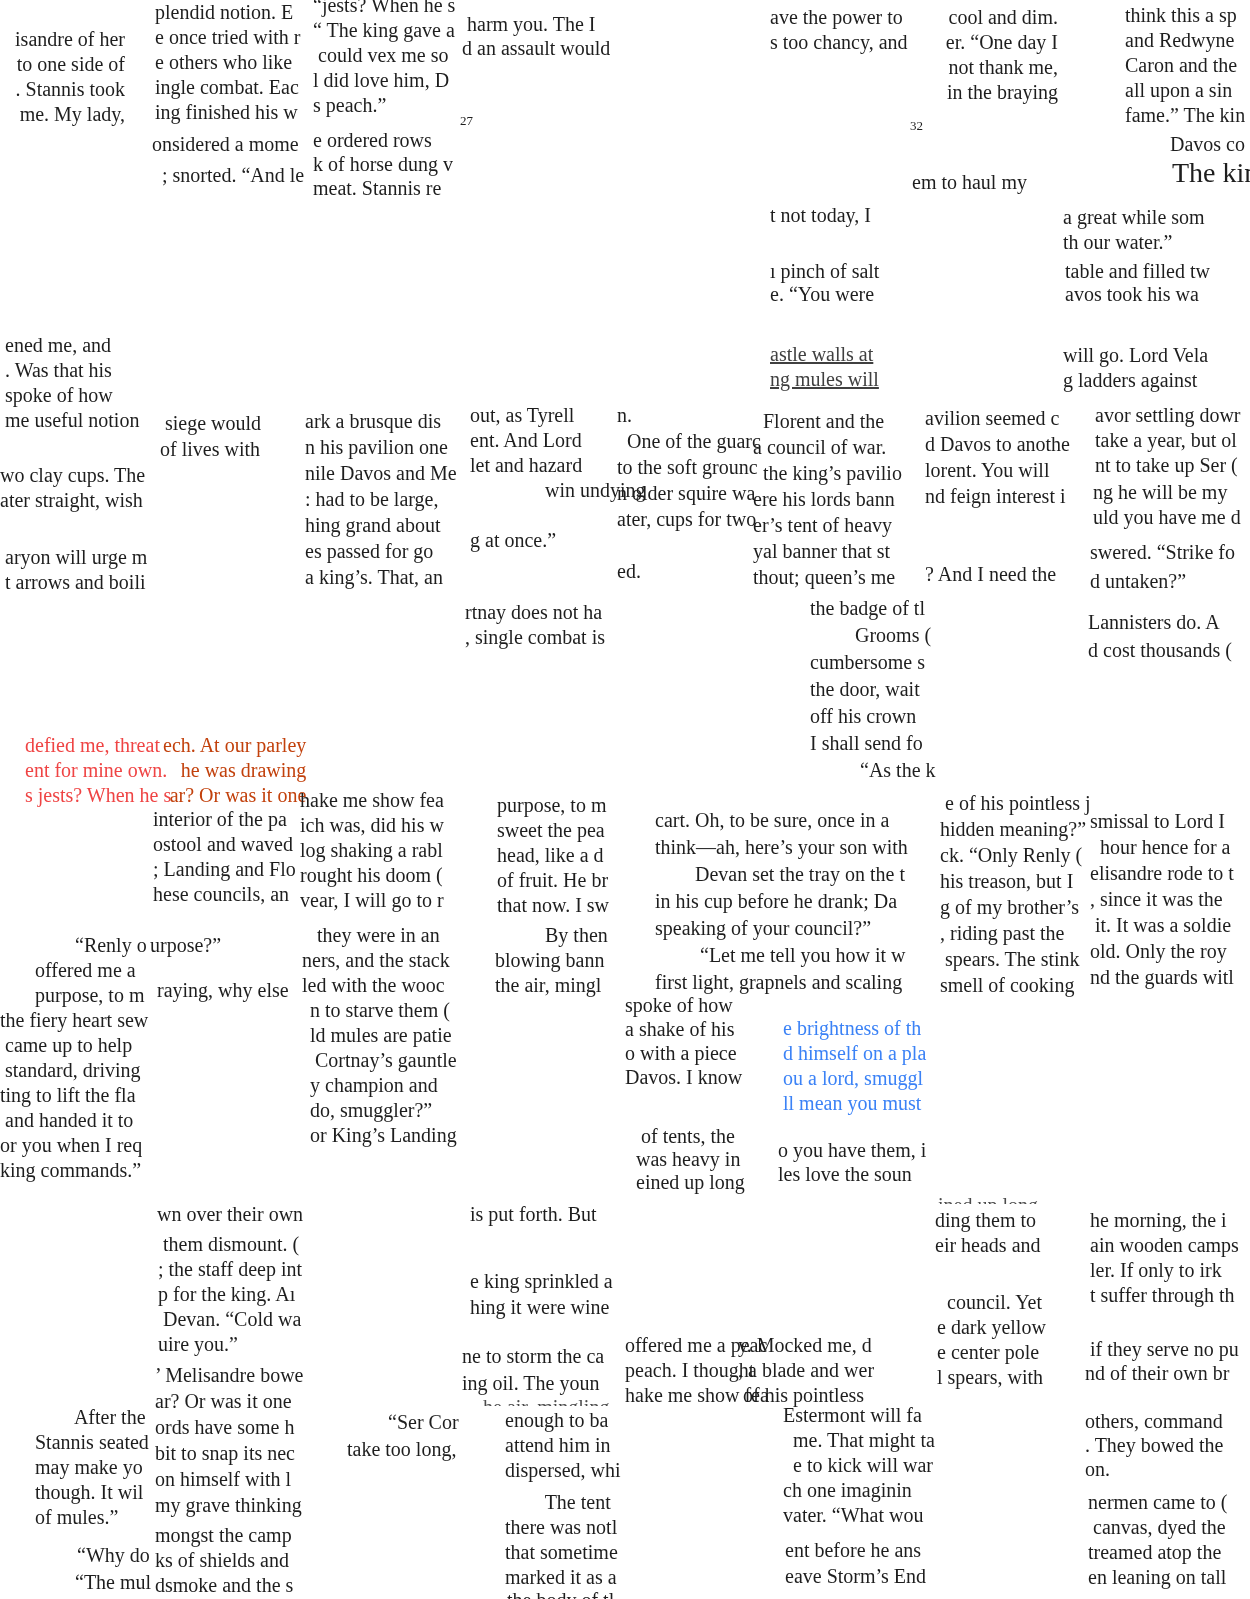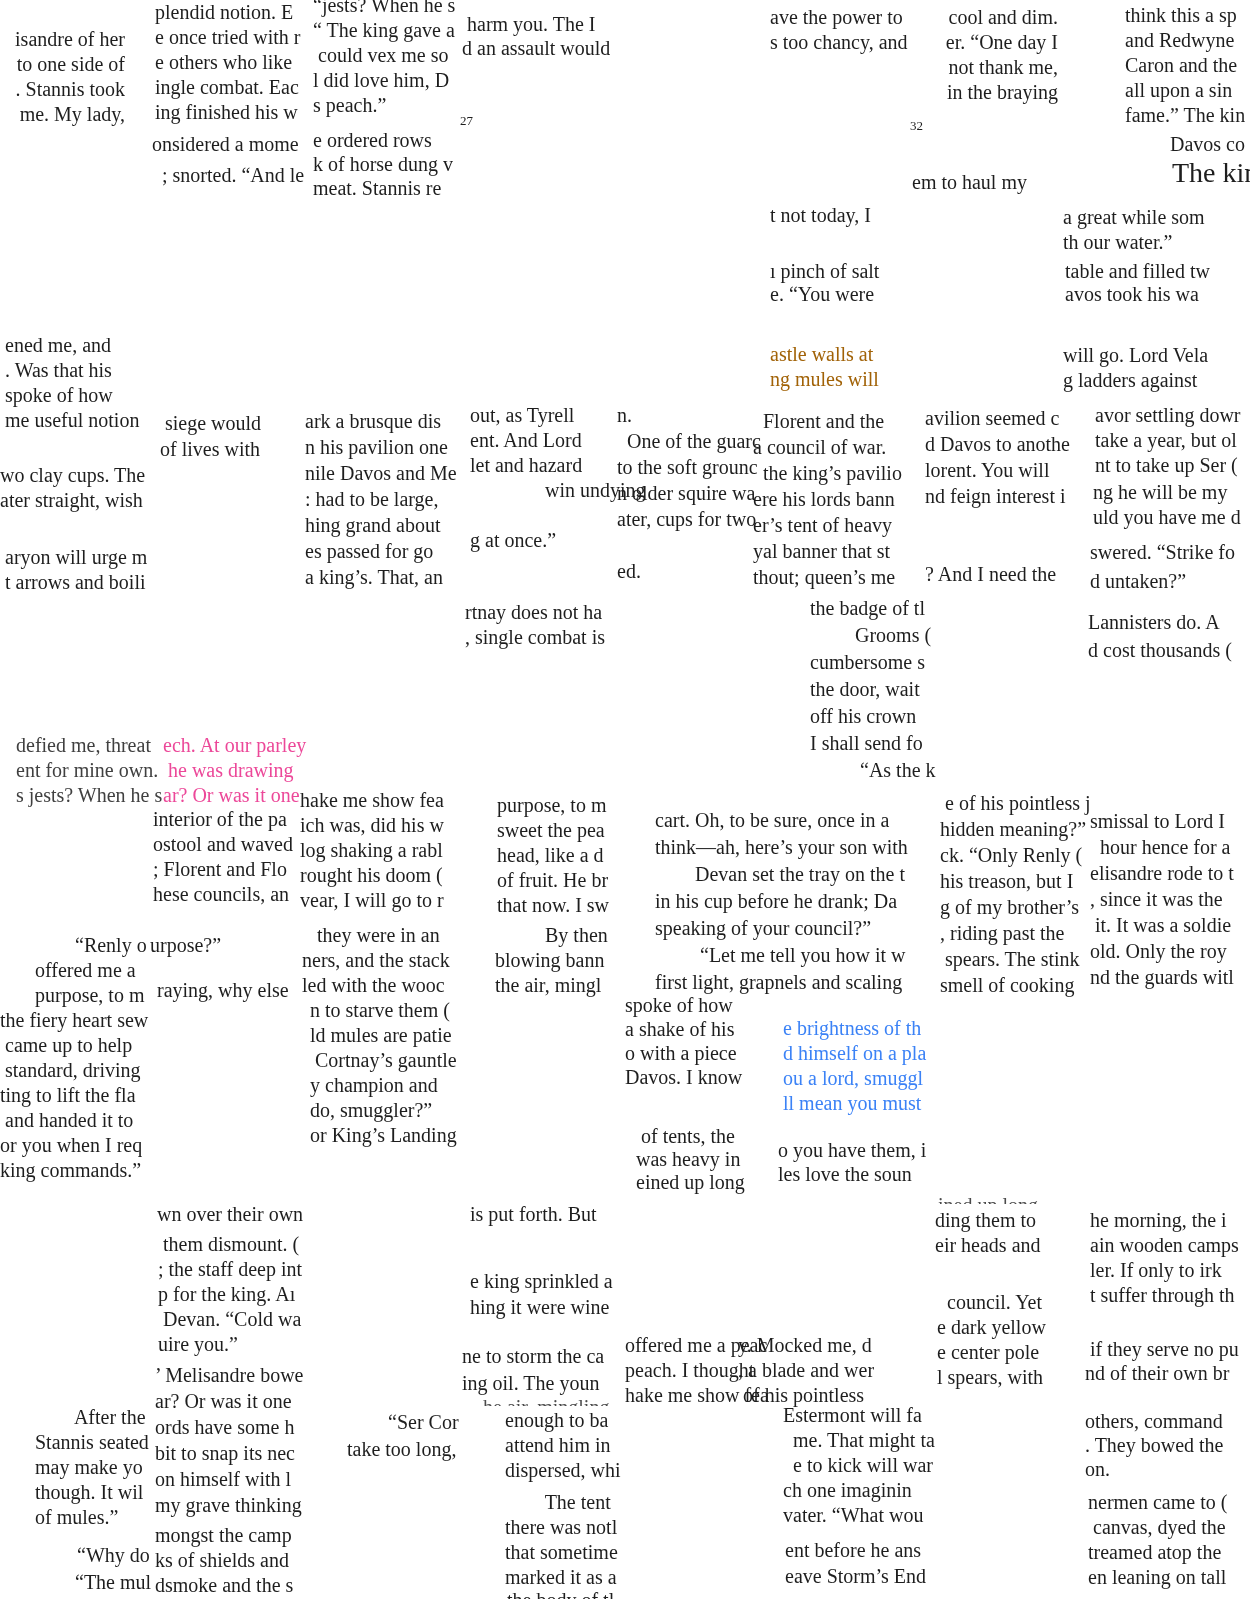--- a/index.html
+++ b/index.html
@@ -36,40 +36,40 @@
     <div class="frag right" style="right: 192px; top: 5px; font-size: 20px; line-height: 25px; color: rgb(30, 30, 30);"><div class="line">cool and dim.</div><div class="line">er. “One day I</div><div class="line">not thank me,</div><div class="line">in the braying</div></div>
     <div class="frag" style="left: 1125px; top: 3px; font-size: 20px; line-height: 25px; color: rgb(30, 30, 30);"><div class="line">think this a sp</div><div class="line">and Redwyne</div><div class="line">Caron and the</div><div class="line">all upon a sin</div><div class="line">fame.” The kin</div></div>
     <div class="frag" style="left: 1170px; top: 132px; font-size: 20px; line-height: 25px; color: rgb(30, 30, 30);"><div class="line">Davos co</div></div>
     <div class="frag" style="left: 1172px; top: 160px; font-size: 28px; line-height: 25px; color: rgb(30, 30, 30);"><div class="line">The king</div></div>
     <div class="frag" style="left: 910px; top: 118px; font-size: 13px; line-height: 16px; color: rgb(30, 30, 30);"><div class="line">32</div></div>
     <div class="frag" style="left: 912px; top: 170px; font-size: 20px; line-height: 25px; color: rgb(30, 30, 30);"><div class="line">em to haul my</div></div>
     <div class="frag" style="left: 770px; top: 203px; font-size: 20px; line-height: 25px; color: rgb(30, 30, 30);"><div class="line">t not today, I</div></div>
     <div class="frag" style="left: 1063px; top: 205px; font-size: 20px; line-height: 25px; color: rgb(30, 30, 30);"><div class="line">a great while som</div><div class="line">th our water.”</div></div>
     <div class="frag" style="left: 770px; top: 260px; font-size: 20px; line-height: 23px; color: rgb(30, 30, 30);"><div class="line">ı pinch of salt</div><div class="line">e. “You were</div></div>
     <div class="frag" style="left: 1065px; top: 260px; font-size: 20px; line-height: 23px; color: rgb(30, 30, 30);"><div class="line">table and filled tw</div><div class="line">avos took his wa</div></div>
-    <div class="frag" style="left: 770px; top: 342px; font-size: 20px; line-height: 25px; color: #a16207;"><div class="line">astle walls at</div><div class="line">ng mules will</div></div>
+    <div class="frag" style="left: 770px; top: 342px; font-size: 20px; line-height: 25px; color: #404040; text-decoration: underline;"><div class="line">astle walls at</div><div class="line">ng mules will</div></div>
     <div class="frag" style="left: 1063px; top: 343px; font-size: 20px; line-height: 25px; color: rgb(30, 30, 30);"><div class="line">will go. Lord Vela</div><div class="line">g ladders against</div></div>
     <div class="frag" style="left: 5px; top: 333px; font-size: 20px; line-height: 25px; color: rgb(30, 30, 30);"><div class="line">ened me, and</div><div class="line">. Was that his</div><div class="line">spoke of how</div><div class="line">me useful notion</div></div>
     <div class="frag" style="left: 160px; top: 410px; font-size: 20px; line-height: 26px; color: rgb(30, 30, 30);"><div class="line"> siege would</div><div class="line">of lives with</div></div>
     <div class="frag" style="left: 305px; top: 408px; font-size: 20px; line-height: 26px; color: rgb(30, 30, 30);"><div class="line">ark a brusque dis</div><div class="line">n his pavilion one</div><div class="line">nile Davos and Me</div><div class="line">: had to be large,</div><div class="line">hing grand about</div><div class="line">es passed for go</div><div class="line">a king’s. That, an</div></div>
     <div class="frag" style="left: 470px; top: 403px; font-size: 20px; line-height: 25px; color: rgb(30, 30, 30);"><div class="line">out, as Tyrell</div><div class="line">ent. And Lord</div><div class="line">let and hazard</div><div class="line">               win undying</div><div class="line">&nbsp;</div><div class="line">g at once.”</div></div>
     <div class="frag" style="left: 617px; top: 402px; font-size: 20px; line-height: 26px; color: rgb(30, 30, 30);"><div class="line">n.</div><div class="line">  One of the guarc</div><div class="line">to the soft grounc</div><div class="line">n older squire wa</div><div class="line">ater, cups for two</div><div class="line">&nbsp;</div><div class="line">ed.</div></div>
     <div class="frag" style="left: 753px; top: 408px; font-size: 20px; line-height: 26px; color: rgb(30, 30, 30);"><div class="line">  Florent and the</div><div class="line">a council of war.</div><div class="line">  the king’s pavilio</div><div class="line">ere his lords bann</div><div class="line">er’s tent of heavy</div><div class="line">yal banner that st</div><div class="line">thout; queen’s me</div></div>
     <div class="frag" style="left: 925px; top: 405px; font-size: 20px; line-height: 26px; color: rgb(30, 30, 30);"><div class="line">avilion seemed c</div><div class="line">d Davos to anothe</div><div class="line">lorent. You will</div><div class="line">nd feign interest i</div><div class="line">&nbsp;</div><div class="line">&nbsp;</div><div class="line">? And I need the</div></div>
     <div class="frag" style="left: 1095px; top: 403px; font-size: 20px; line-height: 25px; color: rgb(30, 30, 30);"><div class="line">avor settling dowr</div><div class="line">take a year, but ol</div><div class="line">nt to take up Ser (</div></div>
     <div class="frag" style="left: 1093px; top: 480px; font-size: 20px; line-height: 25px; color: rgb(30, 30, 30);"><div class="line">ng he will be my</div><div class="line">uld you have me d</div></div>
     <div class="frag" style="left: 1090px; top: 538px; font-size: 20px; line-height: 29px; color: rgb(30, 30, 30);"><div class="line">swered. “Strike fo</div><div class="line">d untaken?”</div></div>
     <div class="frag" style="left: 0px; top: 463px; font-size: 20px; line-height: 25px; color: rgb(30, 30, 30);"><div class="line">wo clay cups. The</div><div class="line">ater straight, wish</div></div>
     <div class="frag" style="left: 5px; top: 545px; font-size: 20px; line-height: 25px; color: rgb(30, 30, 30);"><div class="line">aryon will urge m</div><div class="line">t arrows and boili</div></div>
     <div class="frag" style="left: 465px; top: 600px; font-size: 20px; line-height: 25px; color: rgb(30, 30, 30);"><div class="line">rtnay does not ha</div><div class="line">, single combat is</div></div>
     <div class="frag" style="left: 810px; top: 595px; font-size: 20px; line-height: 27px; color: rgb(30, 30, 30);"><div class="line">the badge of tl</div><div class="line">         Grooms (</div><div class="line">cumbersome s</div><div class="line">the door, wait</div><div class="line">off his crown</div><div class="line">I shall send fo</div><div class="line">          “As the k</div></div>
     <div class="frag" style="left: 1088px; top: 608px; font-size: 20px; line-height: 28px; color: rgb(30, 30, 30);"><div class="line">Lannisters do. A</div><div class="line">d cost thousands (</div></div>
-    <div class="frag" style="left: 0px; top: 733px; font-size: 20px; line-height: 25px; color: #404040; padding-left: 16px;"><div class="line">defied me, threat</div><div class="line">ent for mine own.</div><div class="line">s jests? When he s</div></div>
-    <div class="frag" style="left: 163px; top: 733px; font-size: 20px; line-height: 25px; color: #ec4899;"><div class="line">ech. At our parley</div><div class="line"> he was drawing</div><div class="line">ar? Or was it one</div></div>
-    <div class="frag" style="left: 153px; top: 807px; font-size: 20px; line-height: 25px; color: rgb(30, 30, 30);"><div class="line">interior of the pa</div><div class="line">ostool and waved</div><div class="line">; Florent and Flo</div><div class="line">hese councils, an</div></div>
+    <div class="frag" style="left: 9px; top: 733px; font-size: 20px; line-height: 25px; color: #ef4444; padding-left: 16px;"><div class="line">defied me, threat</div><div class="line">ent for mine own.</div><div class="line">s jests? When he s</div></div>
+    <div class="frag" style="left: 163px; top: 733px; font-size: 20px; line-height: 25px; color: #c2410c; text-align: right;"><div class="line">ech. At our parley</div><div class="line"> he was drawing</div><div class="line">ar? Or was it one</div></div>
+    <div class="frag" style="left: 153px; top: 807px; font-size: 20px; line-height: 25px; color: rgb(30, 30, 30);"><div class="line">interior of the pa</div><div class="line">ostool and waved</div><div class="line">; Landing and Flo</div><div class="line">hese councils, an</div></div>
     <div class="frag" style="left: 300px; top: 788px; font-size: 20px; line-height: 25px; color: rgb(30, 30, 30);"><div class="line">hake me show fea</div><div class="line">ich was, did his w</div><div class="line">log shaking a rabl</div><div class="line">rought his doom (</div><div class="line">vear, I will go to r</div></div>
     <div class="frag" style="left: 302px; top: 923px; font-size: 20px; line-height: 25px; color: rgb(30, 30, 30);"><div class="line">   they were in an</div><div class="line">ners, and the stack</div><div class="line">led with the wooc</div></div>
     <div class="frag" style="left: 497px; top: 793px; font-size: 20px; line-height: 25px; color: rgb(30, 30, 30);"><div class="line">purpose, to m</div><div class="line">sweet the pea</div><div class="line">head, like a d</div><div class="line">of fruit. He br</div><div class="line">that now. I sw</div></div>
     <div class="frag" style="left: 495px; top: 923px; font-size: 20px; line-height: 25px; color: rgb(30, 30, 30);"><div class="line">          By then</div><div class="line">blowing bann</div><div class="line">the air, mingl</div></div>
     <div class="frag" style="left: 655px; top: 807px; font-size: 20px; line-height: 27px; color: rgb(30, 30, 30);"><div class="line">cart. Oh, to be sure, once in a</div><div class="line">think—ah, here’s your son with</div><div class="line">        Devan set the tray on the t</div><div class="line">in his cup before he drank; Da</div><div class="line">speaking of your council?”</div><div class="line">         “Let me tell you how it w</div><div class="line">first light, grapnels and scaling</div></div>
     <div class="frag" style="left: 940px; top: 790px; font-size: 20px; line-height: 26px; color: rgb(30, 30, 30);"><div class="line"> e of his pointless j</div><div class="line">hidden meaning?”</div><div class="line">ck. “Only Renly (</div><div class="line">his treason, but I</div><div class="line">g of my brother’s</div><div class="line">, riding past the</div><div class="line"> spears. The stink</div><div class="line">smell of cooking</div></div>
     <div class="frag" style="left: 1090px; top: 808px; font-size: 20px; line-height: 26px; color: rgb(30, 30, 30);"><div class="line">smissal to Lord I</div><div class="line">  hour hence for a</div><div class="line">elisandre rode to t</div><div class="line">, since it was the</div><div class="line"> it. It was a soldie</div><div class="line">old. Only the roy</div><div class="line">nd the guards witl</div></div>
     <div class="frag" style="left: 150px; top: 933px; font-size: 20px; line-height: 25px; color: rgb(30, 30, 30);"><div class="line">urpose?”</div></div>
     <div class="frag" style="left: 157px; top: 970px; font-size: 20px; line-height: 25px; color: rgb(30, 30, 30); margin-top: 8px;"><div class="line">raying, why else</div></div>
     <div class="frag" style="left: 0px; top: 933px; font-size: 20px; line-height: 25px; color: rgb(30, 30, 30);"><div class="line">               “Renly o</div><div class="line">       offered me a</div><div class="line">       purpose, to m</div><div class="line">the fiery heart sew</div><div class="line"> came up to help</div><div class="line"> standard, driving</div><div class="line">ting to lift the fla</div><div class="line"> and handed it to</div><div class="line">or you when I req</div><div class="line">king commands.”</div></div>

